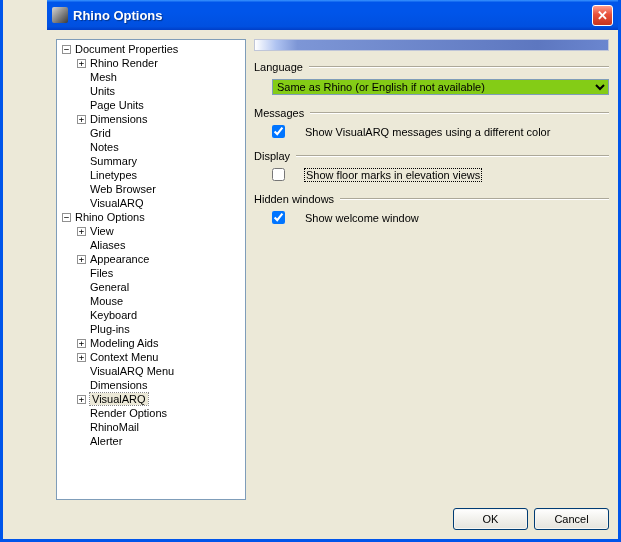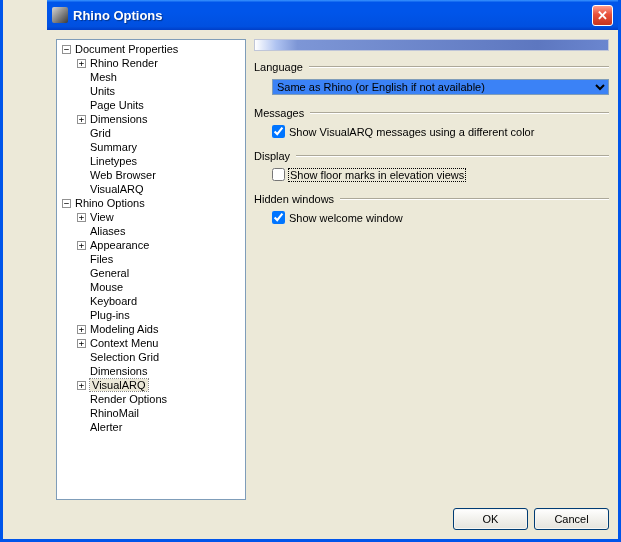--- a/index.html
+++ b/index.html
@@ -140,26 +140,26 @@
     border-bottom: 1px solid #fff;
   }
   .gbody {
     padding: 6px 0 0 18px;
   }
   select.lang {
     width: 100%;
     font-family: Tahoma, sans-serif;
     font-size: 11px;
     border: 1px solid #7f9db9;
-    background: #3b82f6;
+    background: #84cc16;
   }
   .chk {
     display: flex;
     align-items: center;
-    gap: 4px;
+    gap: 20px;
   }
   .chk input { margin: 0; }
   .chk label.focusrect { outline: 1px dotted #000; padding: 0 1px; }
 
   .btnrow {
     display: flex;
     justify-content: flex-end;
     gap: 6px;
     padding-top: 8px;
   }
@@ -230,20 +230,26 @@
                 </li>
               <li>
                   <div class="row">
                     <span class="nochild"></span>
                     <span>Grid</span>
                   </div>
                 </li>
               <li>
                   <div class="row">
                     <span class="nochild"></span>
+                    <span>Notes</span>
+                  </div>
+                </li>
+              <li>
+                  <div class="row">
+                    <span class="nochild"></span>
                     <span>Summary</span>
                   </div>
                 </li>
               <li>
                   <div class="row">
                     <span class="nochild"></span>
                     <span>Linetypes</span>
                   </div>
                 </li>
               <li>
@@ -322,21 +328,21 @@
                 </li>
               <li>
                   <div class="row">
                     <span class="toggle">+</span>
                     <span>Context Menu</span>
                   </div>
                 </li>
               <li>
                   <div class="row">
                     <span class="nochild"></span>
-                    <span>Selection Grid</span>
+                    <span>VisualARQ Menu</span>
                   </div>
                 </li>
               <li>
                   <div class="row">
                     <span class="nochild"></span>
                     <span>Dimensions</span>
                   </div>
                 </li>
               <li>
                   <div class="row">

